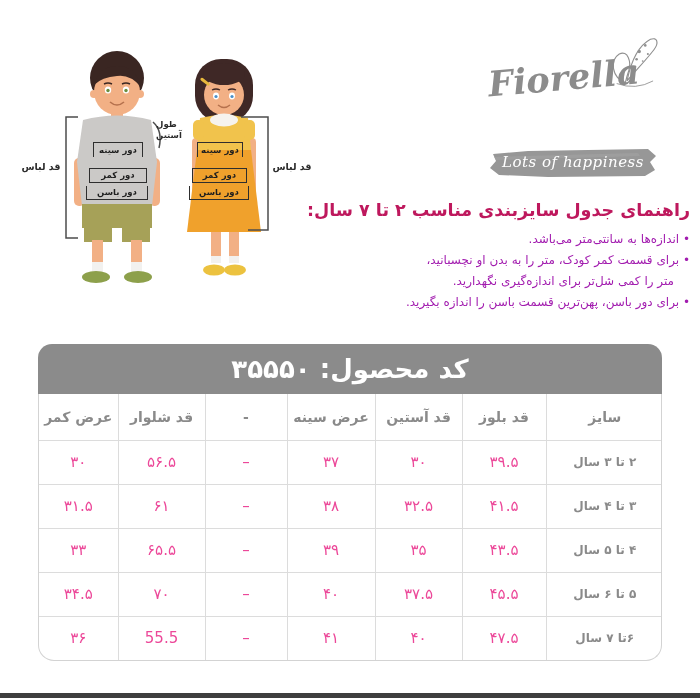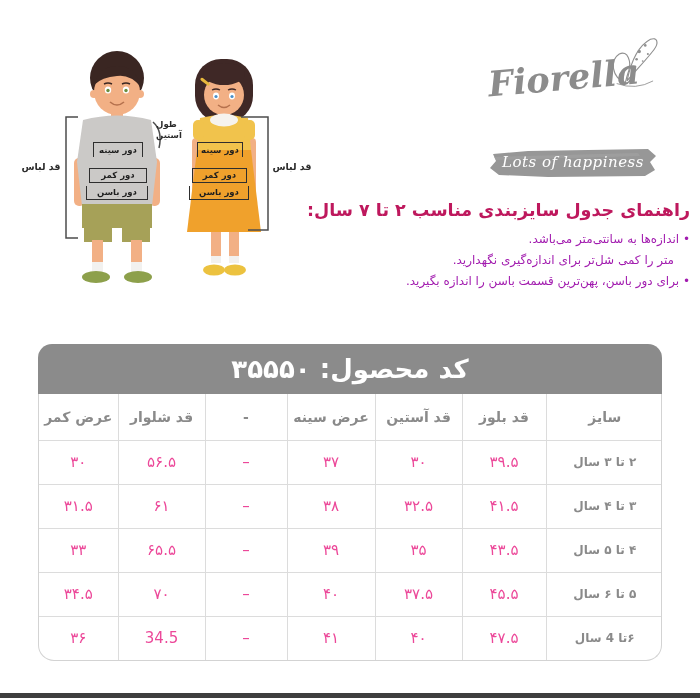--- a/index.html
+++ b/index.html
@@ -158,20 +158,21 @@
         <path d="M5 9 L40 6 L160 4 L168 11 L162 17 L167 25 L157 31 L60 32 L11 30 L2 23 L8 16 Z" fill="#979797"></path>
         <path d="M6 12 L150 8 L152 11 L8 15 Z" fill="#a4a4a4" opacity="0.6"></path>
       </svg>
       <div class="tagline">Lots of happiness</div>
     </div>
   </div>
 
   <div class="guide">
     <h2>راهنمای جدول سایزبندی مناسب ۲ تا ۷ سال:</h2>
     <p>• اندازه‌ها به سانتی‌متر می‌باشد.</p>
+    <p>• برای قسمت کمر کودک، متر را به بدن او نچسبانید،</p>
     <p class="cont">متر را کمی شل‌تر برای اندازه‌گیری نگهدارید.</p>
     <p>• برای دور باسن، پهن‌ترین قسمت باسن را اندازه بگیرید.</p>
   </div>
 
   <div class="table-block">
     <div class="code-bar">کد محصول: ۳۵۵۵۰</div>
     <div class="tbl-body">
       <table>
         <colgroup>
           <col style="width:117px">
@@ -224,26 +225,26 @@
           <tr>
             <td class="size-col">۵ تا ۶ سال</td>
             <td>۴۵.۵</td>
             <td>۳۷.۵</td>
             <td>۴۰</td>
             <td>–</td>
             <td>۷۰</td>
             <td>۳۴.۵</td>
           </tr>
           <tr>
-            <td class="size-col">۶تا 4 سال</td>
+            <td class="size-col">۶تا ۷ سال</td>
             <td>۴۷.۵</td>
             <td>۴۰</td>
             <td>۴۱</td>
             <td>–</td>
-            <td>34.5</td>
+            <td>55.5</td>
             <td>۳۶</td>
           </tr>
         </tbody>
       </table>
     </div>
   </div>
 
   <div class="bottom-bar"></div>
 </div>
 

